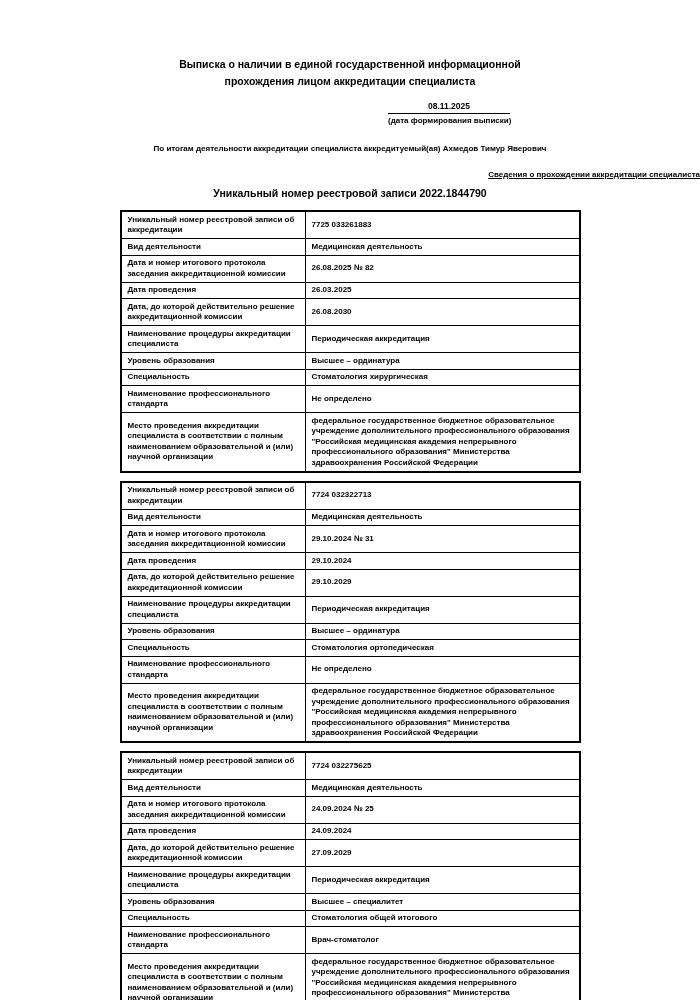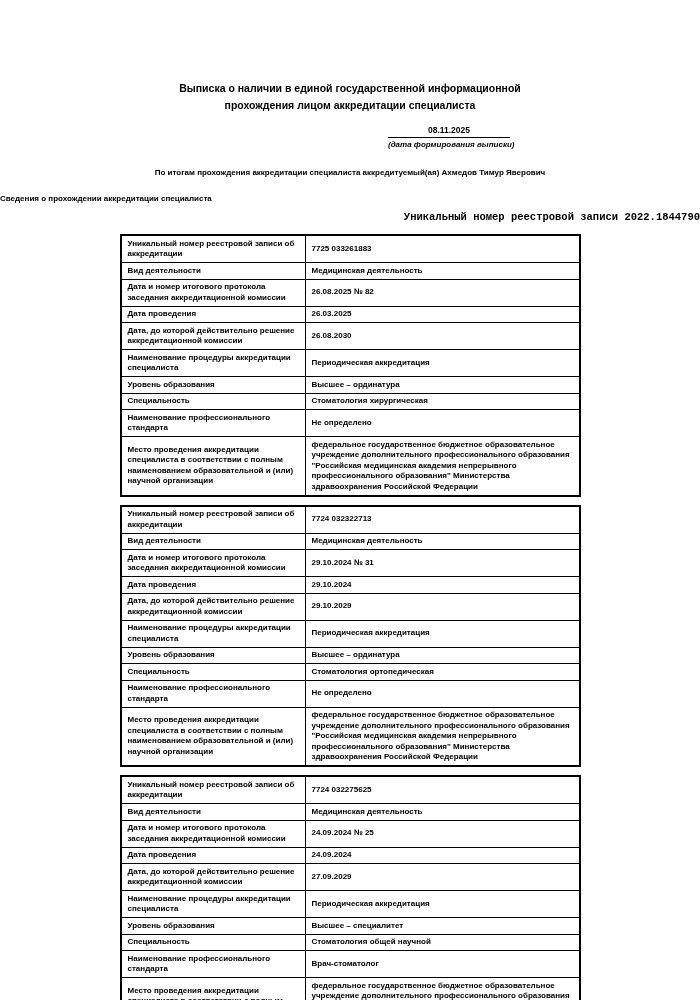--- a/index.html
+++ b/index.html
@@ -13,21 +13,21 @@
     overflow: hidden;
     font-family: "Liberation Sans", sans-serif;
     font-weight: bold;
     color: #000000;
     -webkit-font-smoothing: antialiased;
   }
   .page {
     width: 700px;
     height: 1000px;
     box-sizing: border-box;
-    padding-top: 80px;
+    padding-top: 56px;
   }
   .doc-title {
     text-align: center;
     font-size: 10.5px;
     line-height: 16.5px;
     margin: 0 auto;
     width: 460px;
   }
   .date-block {
     width: 122px;
@@ -38,41 +38,40 @@
     font-size: 8.5px;
     line-height: 11px;
     border-bottom: 1.5px solid #000;
     padding-bottom: 1px;
   }
   .date-caption {
     font-size: 8px;
     line-height: 10px;
     padding-top: 2px;
     white-space: nowrap;
-    font-style: italic;
   }
   .intro {
     text-align: center;
     font-size: 8px;
     line-height: 13px;
     margin: 16px auto 0;
     width: 560px;
   }
   .section-heading {
-    text-align: left;
+    text-align: right;
     font-size: 8px;
     line-height: 11px;
     margin-top: 14px;
+    text-decoration: underline;
   }
   .registry-heading {
-    text-align: right;
+    text-align: center;
     font-size: 10.5px;
     line-height: 13px;
     margin-top: 7px;
-    font-family: Liberation Mono, monospace;
   }
   .records {
     margin-top: 10px;
   }
   table.record {
     width: 456px;
     margin: 0 auto 8px auto;
     border-collapse: collapse;
     border: 2px solid #000;
     table-layout: fixed;
@@ -97,21 +96,21 @@
     <div>Выписка о наличии в единой государственной информационной</div>
     <div>прохождения лицом аккредитации специалиста</div>
   </div>
 
   <div class="date-block">
     <div class="date-value">08.11.2025</div>
     <div class="date-caption">(дата формирования выписки)</div>
   </div>
 
   <div class="intro">
-    <div>По итогам прохождения аккредитации специалиста аккредитуемый(ая) Ахмедов Тимур Яверович</div>
+    <div>По итогам деятельности аккредитации специалиста аккредитуемый(ая) Ахмедов Тимур Яверович</div>
   </div>
 
   <div class="section-heading">Сведения о прохождении аккредитации специалиста</div>
 
   <div class="registry-heading">Уникальный номер реестровой записи 2022.1844790</div>
 
   <div class="records">
       <table class="record">
     <tbody>
           <tr>
@@ -225,21 +224,21 @@
           <tr>
             <td class="label-cell">Наименование процедуры аккредитации специалиста</td>
             <td class="value-cell">Периодическая аккредитация</td>
           </tr>
           <tr>
             <td class="label-cell">Уровень образования</td>
             <td class="value-cell">Высшее – специалитет</td>
           </tr>
           <tr>
             <td class="label-cell">Специальность</td>
-            <td class="value-cell">Стоматология общей научной</td>
+            <td class="value-cell">Стоматология общей итогового</td>
           </tr>
           <tr>
             <td class="label-cell">Наименование профессионального стандарта</td>
             <td class="value-cell">Врач-стоматолог</td>
           </tr>
           <tr>
             <td class="label-cell">Место проведения аккредитации специалиста в соответствии с полным наименованием образовательной и (или) научной организации</td>
             <td class="value-cell">федеральное государственное бюджетное образовательное учреждение дополнительного профессионального образования "Российская медицинская академия непрерывного профессионального образования" Министерства здравоохранения Российской Федерации</td>
           </tr>
         </tbody>

